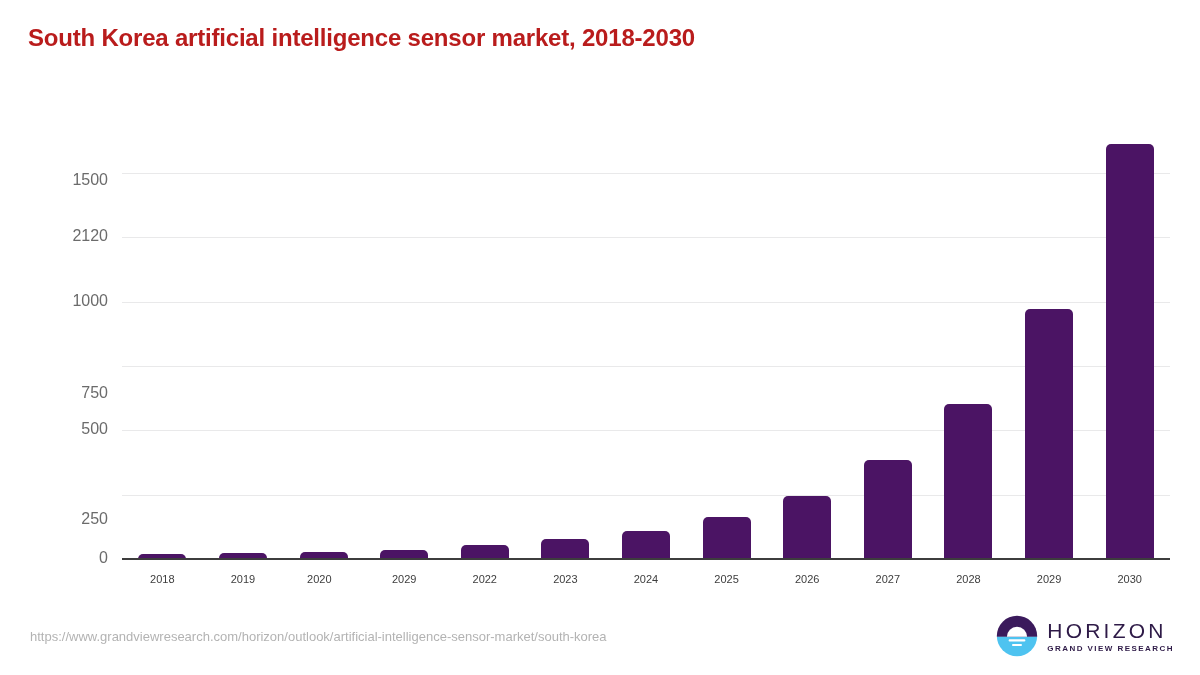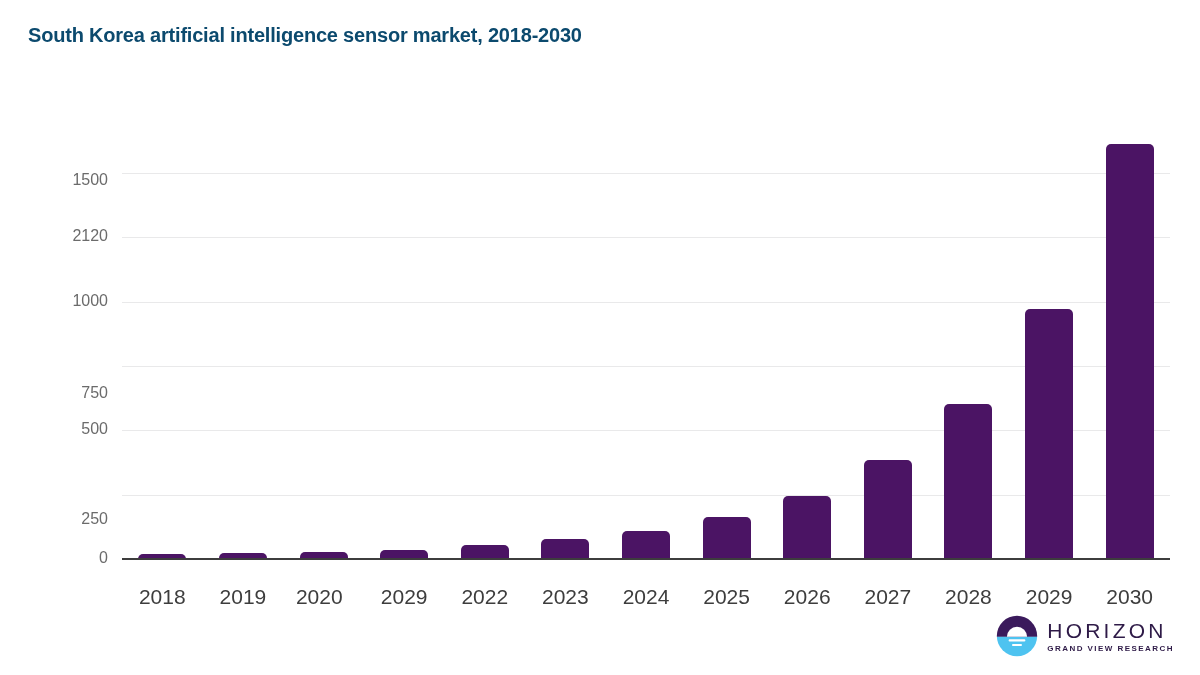--- a/index.html
+++ b/index.html
@@ -19,23 +19,23 @@
     height: 675px;
     background: #ffffff;
     box-sizing: border-box;
   }
 
   
   #chart-title {
     position: absolute;
     left: 28px;
     top: 24px;
-    font-size: 20px;
+    font-size: 24px;
     font-weight: bold;
-    color: #0c4a6e;
+    color: #b91c1c;
     letter-spacing: -0.2px;
     white-space: nowrap;
   }
 
   
   #plot-area {
     position: absolute;
     left: 122px;
     top: 141px;
     width: 1048px;
@@ -72,25 +72,24 @@
     position: absolute;
     bottom: 0;
     background: #4b1464;
     border-radius: 5px 5px 0 0;
   }
 
   
   .xtick-label {
     position: absolute;
     top: 573px;
-    font-size: 21px;
+    font-size: 11px;
     color: #3d3d3d;
     text-align: center;
     white-space: nowrap;
-    margin-top: 12px;
   }
 
   
   #source-url {
     position: absolute;
     left: 30px;
     top: 629px;
     font-size: 13px;
     color: #b3b3b3;
     white-space: nowrap;
@@ -181,20 +180,21 @@
       <div class="xtick-label" style="left: 525.077px; width: 80.6154px;">2023</div>
       <div class="xtick-label" style="left: 605.692px; width: 80.6154px;">2024</div>
       <div class="xtick-label" style="left: 686.308px; width: 80.6154px;">2025</div>
       <div class="xtick-label" style="left: 766.923px; width: 80.6154px;">2026</div>
       <div class="xtick-label" style="left: 847.538px; width: 80.6154px;">2027</div>
       <div class="xtick-label" style="left: 928.154px; width: 80.6154px;">2028</div>
       <div class="xtick-label" style="left: 1008.77px; width: 80.6154px;">2029</div>
       <div class="xtick-label" style="left: 1089.38px; width: 80.6154px;">2030</div>
     </div>
 
+  <div id="source-url">https://www.grandviewresearch.com/horizon/outlook/artificial-intelligence-sensor-market/south-korea</div>
 
   <div id="logo">
     <svg id="logo-mark" viewBox="0 0 100 100">
       <defs>
         <clipPath id="circClip">
             <circle cx="50" cy="50" r="48"></circle>
           </clipPath>
       </defs>
       <g clip-path="url(#circClip)">
         <rect x="0" y="0" width="100" height="52" fill="#3b1a5c"></rect>

